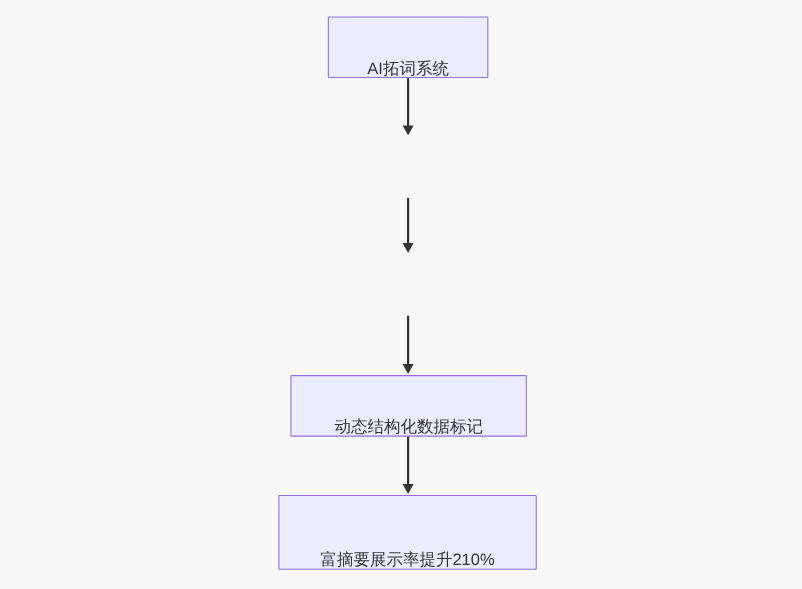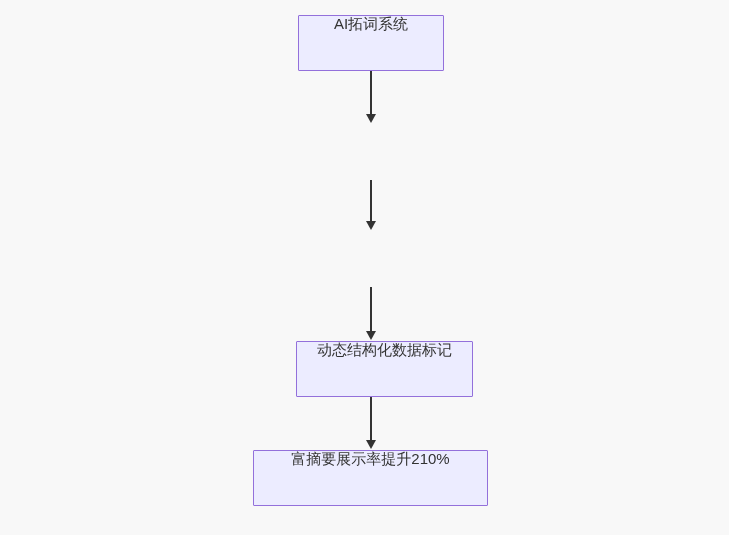--- a/index.html
+++ b/index.html
@@ -15,21 +15,21 @@
     width: 729px;
     height: 535px;
     background: #f8f8f8;
   }
   .node {
     position: absolute;
     background: #ECECFF;
     border: 1px solid #9370DB;
     border-radius: 1px;
     display: flex;
-    align-items: flex-start;
+    align-items: flex-end;
     justify-content: center;
   }
   .node .label {
     color: #333333;
     font-size: 15px;
     line-height: 1;
     white-space: nowrap;
     text-align: center;
   }
   .arrow {
@@ -51,22 +51,22 @@
     width: 0;
     height: 0;
     border-left: 5px solid transparent;
     border-right: 5px solid transparent;
     border-top: 9px solid #333333;
   }
   
   #node-1 { left: 298px; top: 15px;  width: 146px; height: 56px; }
   #node-2 { left: 274px; top: 124px; width: 193px; height: 56px; }
   #node-3 { left: 261px; top: 231px; width: 220px; height: 56px; }
-  #node-4 { left: 264px; top: 341px; width: 177px; height: 56px; margin-left: 32px; }
-  #node-5 { left: 253px; top: 450px; width: 235px; height: 56px; }
+  #node-4 { left: 264px; top: 341px; width: 215px; height: 56px; }
+  #node-5 { left: 253px; top: 450px; width: 235px; height: 68px; }
   
   #arrow-1 { left: 365px; top: 71px;  height: 52px; }
   #arrow-2 { left: 365px; top: 180px; height: 50px; }
   #arrow-3 { left: 365px; top: 287px; height: 53px; }
   #arrow-4 { left: 365px; top: 397px; height: 52px; }
 </style>
 </head>
 <body>
 
 <div class="canvas">

